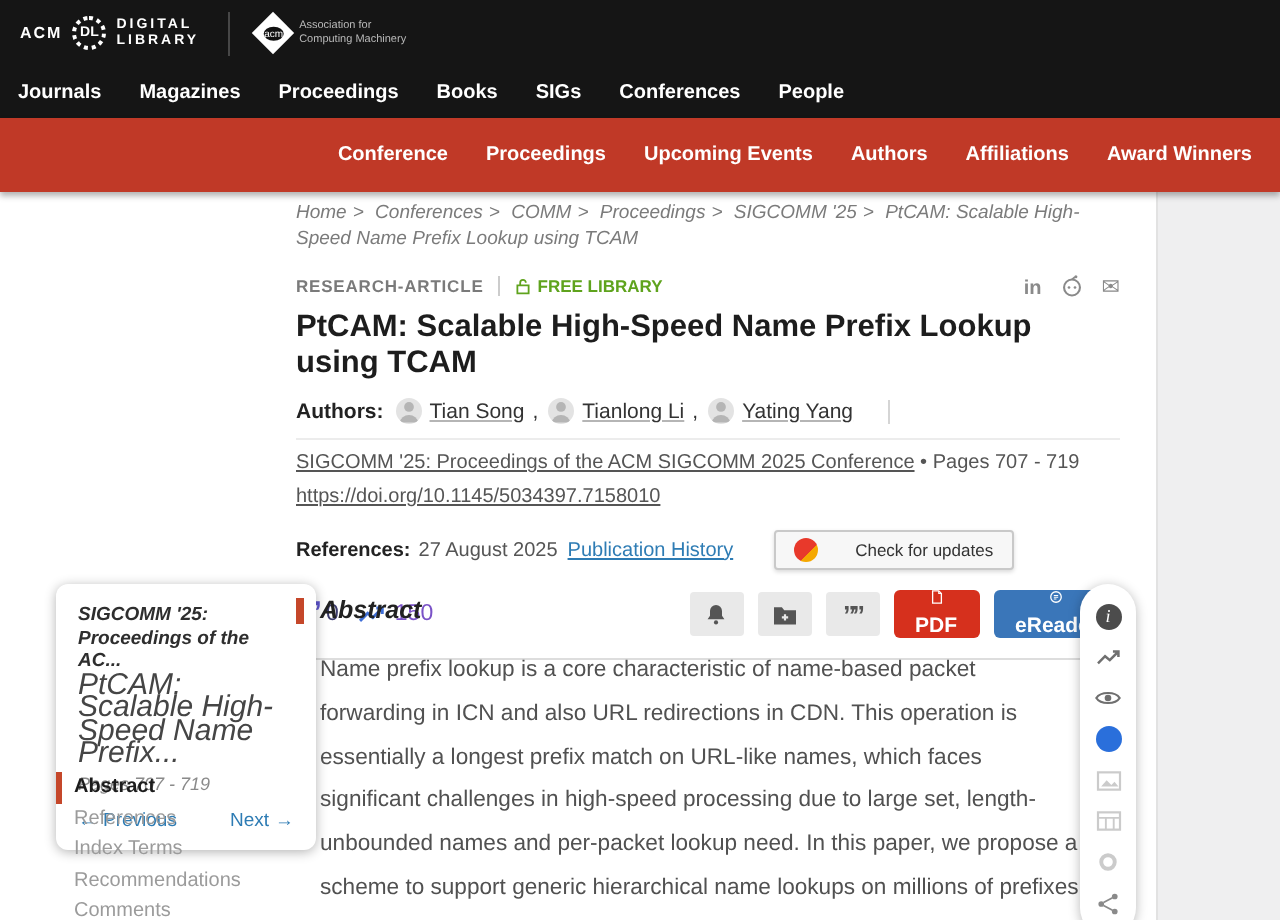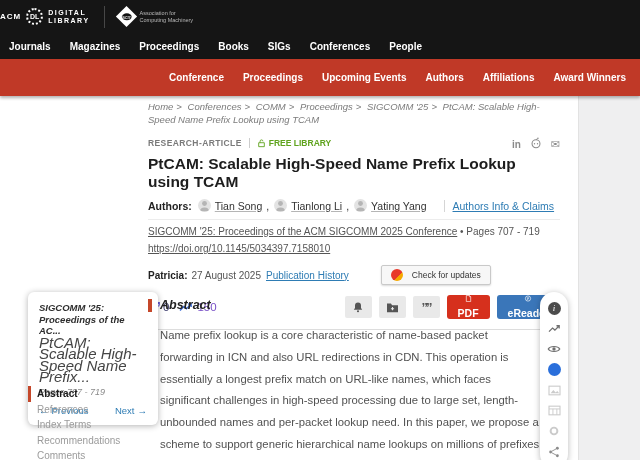--- a/index.html
+++ b/index.html
@@ -1,21 +1,21 @@
 <!DOCTYPE html>
 <html style="--brand-red: #c03927; --access-green: #5fa31d; --link-blue: #2e7cb4; --accent-bar: #c5472a; --pdf-red: #d6301d; --ereader-blue: #3a76b9; --quote-purple: #5e55d0; --trend-blue: #3f6fd8; --count-purple: #7a52c7;"><head>
 <meta charset="utf-8">
 <style>
   * { margin:0; padding:0; box-sizing:border-box; }
   html,body { width:640px; height:460px; }
   body { font-family:"Liberation Sans", sans-serif; background:#fff; position:relative; overflow:hidden; }
 
   
   .hdr { position:absolute; top:0; left:0; width:640px; height:59px; background:#151515; }
-  .hdr-top { height:33px; display:flex; align-items:center; }
+  .hdr-top { height:33px; display:flex; align-items:center; padding-left:10px; }
   .brand { display:flex; align-items:center; gap:5px; color:#fff; cursor:pointer; }
   .acm-txt { font-size:8px; font-weight:bold; letter-spacing:1px; }
   .dl-circle { width:17px; height:17px; border:2px dotted #fff; border-radius:50%; display:flex; align-items:center; justify-content:center; font-size:7px; font-weight:bold; }
   .dl-lines { display:flex; flex-direction:column; line-height:8px; font-size:7px; font-weight:bold; letter-spacing:1.5px; }
   .brand-sep { width:1px; height:22px; background:#474747; margin:0 14px; }
   .assoc { display:flex; align-items:center; gap:6px; cursor:pointer; }
   .diamond { width:15px; height:15px; background:#fff; transform:rotate(45deg); display:flex; align-items:center; justify-content:center; }
   .diamond-inner { transform:rotate(-45deg); background:#111; color:#fff; font-size:5px; border-radius:50%; width:10px; height:7px; display:flex; align-items:center; justify-content:center; }
   .assoc-lines { display:flex; flex-direction:column; line-height:6.5px; font-size:5.5px; color:#b9b9b9; }
   .hdr-nav { height:26px; display:flex; align-items:center; gap:19px; padding-left:9px; }
@@ -51,21 +51,21 @@
   .avatar { width:13px; height:13px; border-radius:50%; background:#e3e3e3; display:flex; align-items:flex-end; justify-content:center; overflow:hidden; }
   .author-name { text-decoration:underline; text-decoration-color:#b5b5b5; }
   .authors-div { width:1px; height:12px; background:#d5d5d5; margin:0 8px; }
   .info-claims { color:var(--link-blue,#2e7cb4); text-decoration:underline; cursor:pointer; }
   .venue-row { margin-top:6px; font-size:10px; color:#555; line-height:12px; }
   .venue-link { text-decoration:underline; cursor:pointer; }
   .doi { margin-top:2px; font-size:10px; color:#555; text-decoration:underline; cursor:pointer; display:inline-block; }
   .pub-row { margin-top:9px; display:flex; align-items:center; font-size:10px; color:#555; }
   .pub-label { font-weight:bold; color:#222; margin-right:4px; }
   .pub-history { color:var(--link-blue,#2e7cb4); text-decoration:underline; margin-left:5px; cursor:pointer; }
-  .check-btn { margin-left:32px; display:flex; align-items:center; gap:9px; height:20px; padding:0 9px; background:#f7f7f7; border:1px solid #c9c9c9; border-radius:2px; font-size:8.5px; color:#333; cursor:pointer; box-shadow:0 1px 2px rgba(0,0,0,.15); }
+  .check-btn { margin-left:20px; display:flex; align-items:center; gap:19px; height:20px; padding:0 9px; background:#f7f7f7; border:1px solid #c9c9c9; border-radius:2px; font-size:8.5px; color:#333; cursor:pointer; box-shadow:0 1px 2px rgba(0,0,0,.15); }
   .crossmark { width:12px; height:12px; border-radius:50%; background:linear-gradient(135deg,#e8392b 62%,#f5a800 62%); }
 
   .metrics-row { margin-top:10px; display:flex; align-items:center; }
   .metric { display:flex; align-items:center; gap:4px; margin-right:10px; }
   .quote-glyph::before { content:"\201D\201D"; letter-spacing:-2px; font-weight:bold; font-size:15px; color:var(--quote-purple,#5e55d0); line-height:10px; }
   .metric-num { font-size:11.5px; color:#3c3c6e; }
   .metric-num2 { font-size:11.5px; color:var(--count-purple,#7a52c7); }
   .actions { margin-left:auto; display:flex; align-items:center; gap:7px; }
   .icon-btn { width:27px; height:22px; background:#e9e9e9; border:none; border-radius:2px; display:flex; align-items:center; justify-content:center; color:#555; cursor:pointer; }
   .icon-btn .quote-glyph::before { color:#555; font-size:13px; }
@@ -211,32 +211,31 @@
       <span class="avatar">
           <svg width="13" height="13" viewBox="0 0 16 16">
             <circle cx="8" cy="5.5" r="3" fill="#b5b5b5"></circle>
             <path d="M2.5 15 a5.5 4.5 0 0 1 11 0 z" fill="#b5b5b5"></path>
           </svg>
         </span>
       <span class="author-name">Yating Yang</span>
         <span></span>
     </span>
     <span class="authors-div"></span>
-    <span class="info-claims">Authors Info &amp; Claims</span>
   </div>
 
   <div class="venue-row">
     <span class="venue-link">SIGCOMM '25: Proceedings of the ACM SIGCOMM 2025 Conference</span>
     <span>•</span>
     <span>Pages 707 - 719</span>
   </div>
   <span class="doi">https://doi.org/10.1145/5034397.7158010</span>
 
   <div class="pub-row">
-    <span class="pub-label">Patricia:</span>
+    <span class="pub-label">References:</span>
     <span>27 August 2025</span>
     <span class="pub-history">Publication History</span>
     <span class="check-btn">
       <span class="crossmark"></span>
       <span>Check for updates</span>
     </span>
   </div>
 
   <div class="metrics-row">
     <span class="metric">

